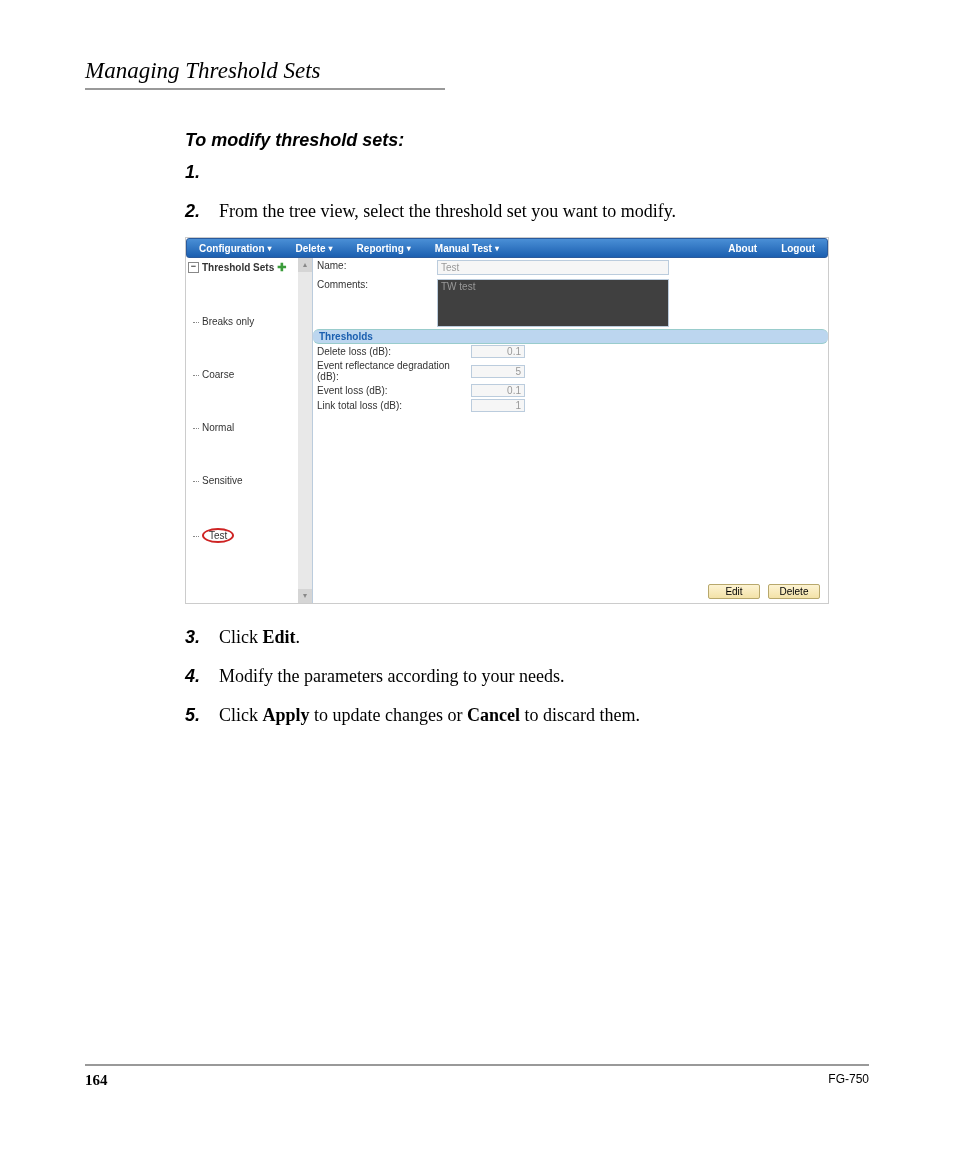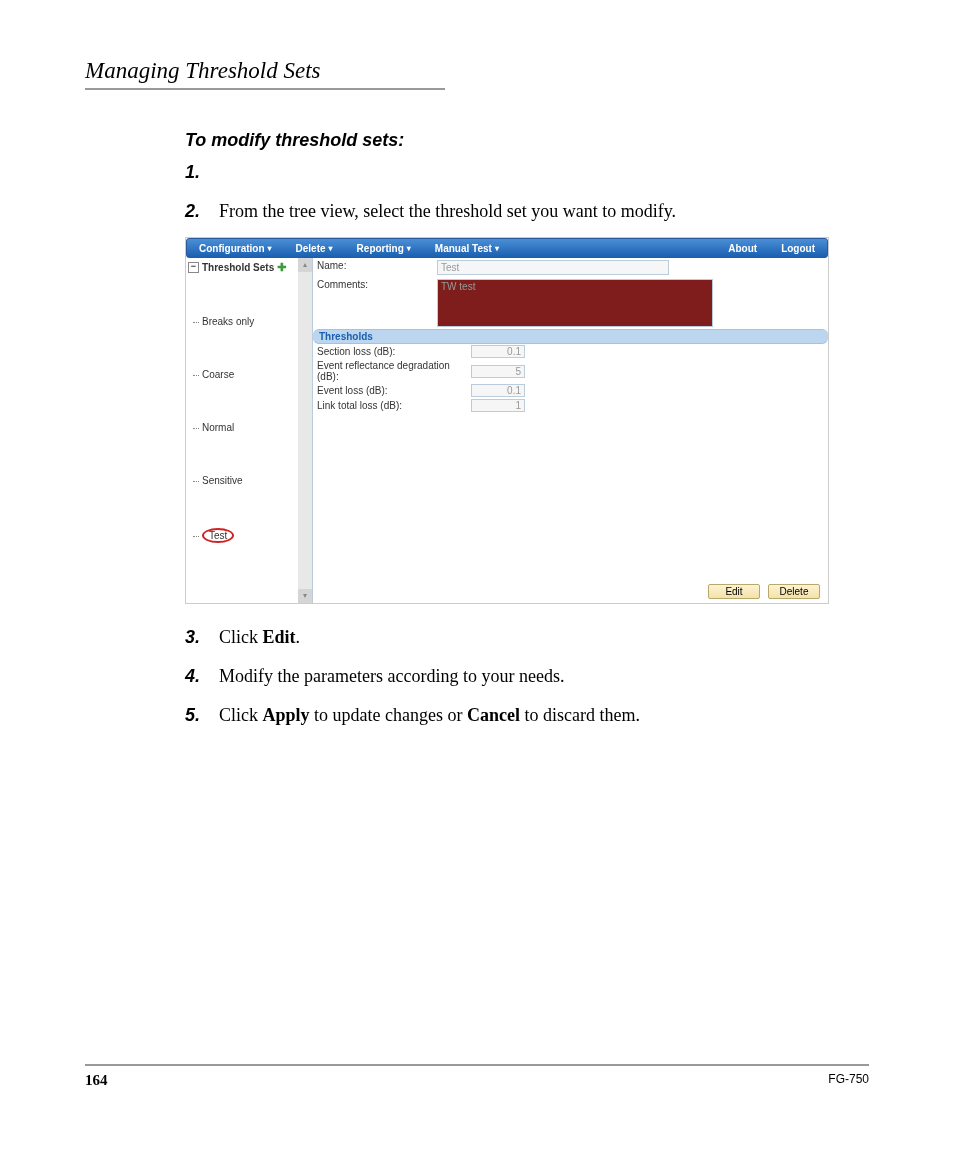--- a/index.html
+++ b/index.html
@@ -184,24 +184,24 @@
     background: #f6f6f6;
     color: #999;
     padding: 1px 3px;
     width: 232px;
     box-sizing: border-box;
   }
   .form-row textarea {
     font-family: inherit;
     font-size: 10px;
     border: 1px solid #bcd;
-    background: #7f1d1d;
+    background: #404040;
     color: #999;
     padding: 1px 3px;
-    width: 276px;
+    width: 232px;
     height: 48px;
     resize: none;
     box-sizing: border-box;
   }
   .section-bar {
     background: #bcd6ef;
     border-top: 1px solid #9cc;
     border-bottom: 1px solid #9cc;
     padding: 1px 6px;
     font-weight: bold;
@@ -328,21 +328,21 @@
           <div class="form-row">
             <span class="lbl">Name:</span>
             <input type="text" disabled="" value="Test" style="">
           </div>
           <div class="form-row">
             <span class="lbl">Comments:</span>
             <textarea disabled="" style="">TW test</textarea>
           </div>
           <div class="section-bar">Thresholds</div>
           <div class="thresh-row">
-            <span class="lbl">Section loss (dB):</span>
+            <span class="lbl">Delete loss (dB):</span>
             <input disabled="" value="0.1" style="">
           </div>
           <div class="thresh-row">
             <span class="lbl">Event reflectance degradation (dB):</span>
             <input disabled="" value="5" style="">
           </div>
           <div class="thresh-row">
             <span class="lbl">Event loss (dB):</span>
             <input disabled="" value="0.1" style="">
           </div>

